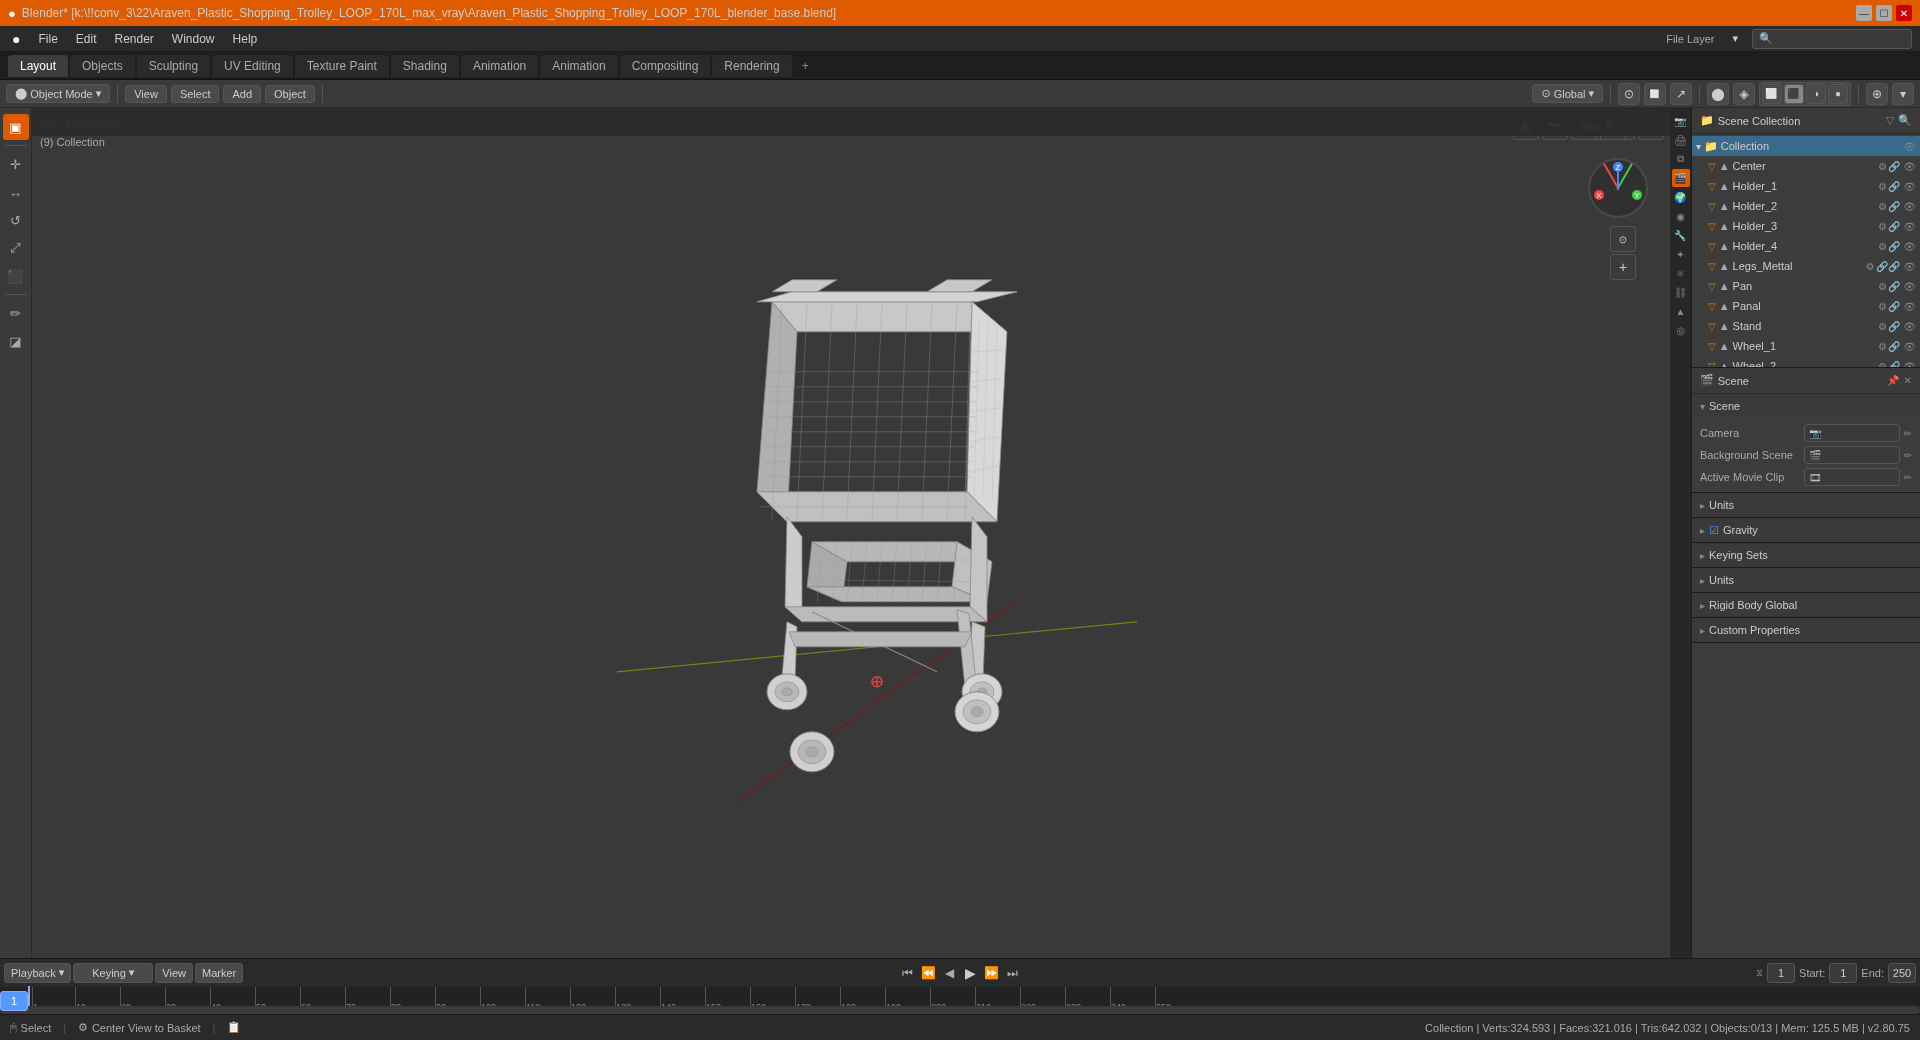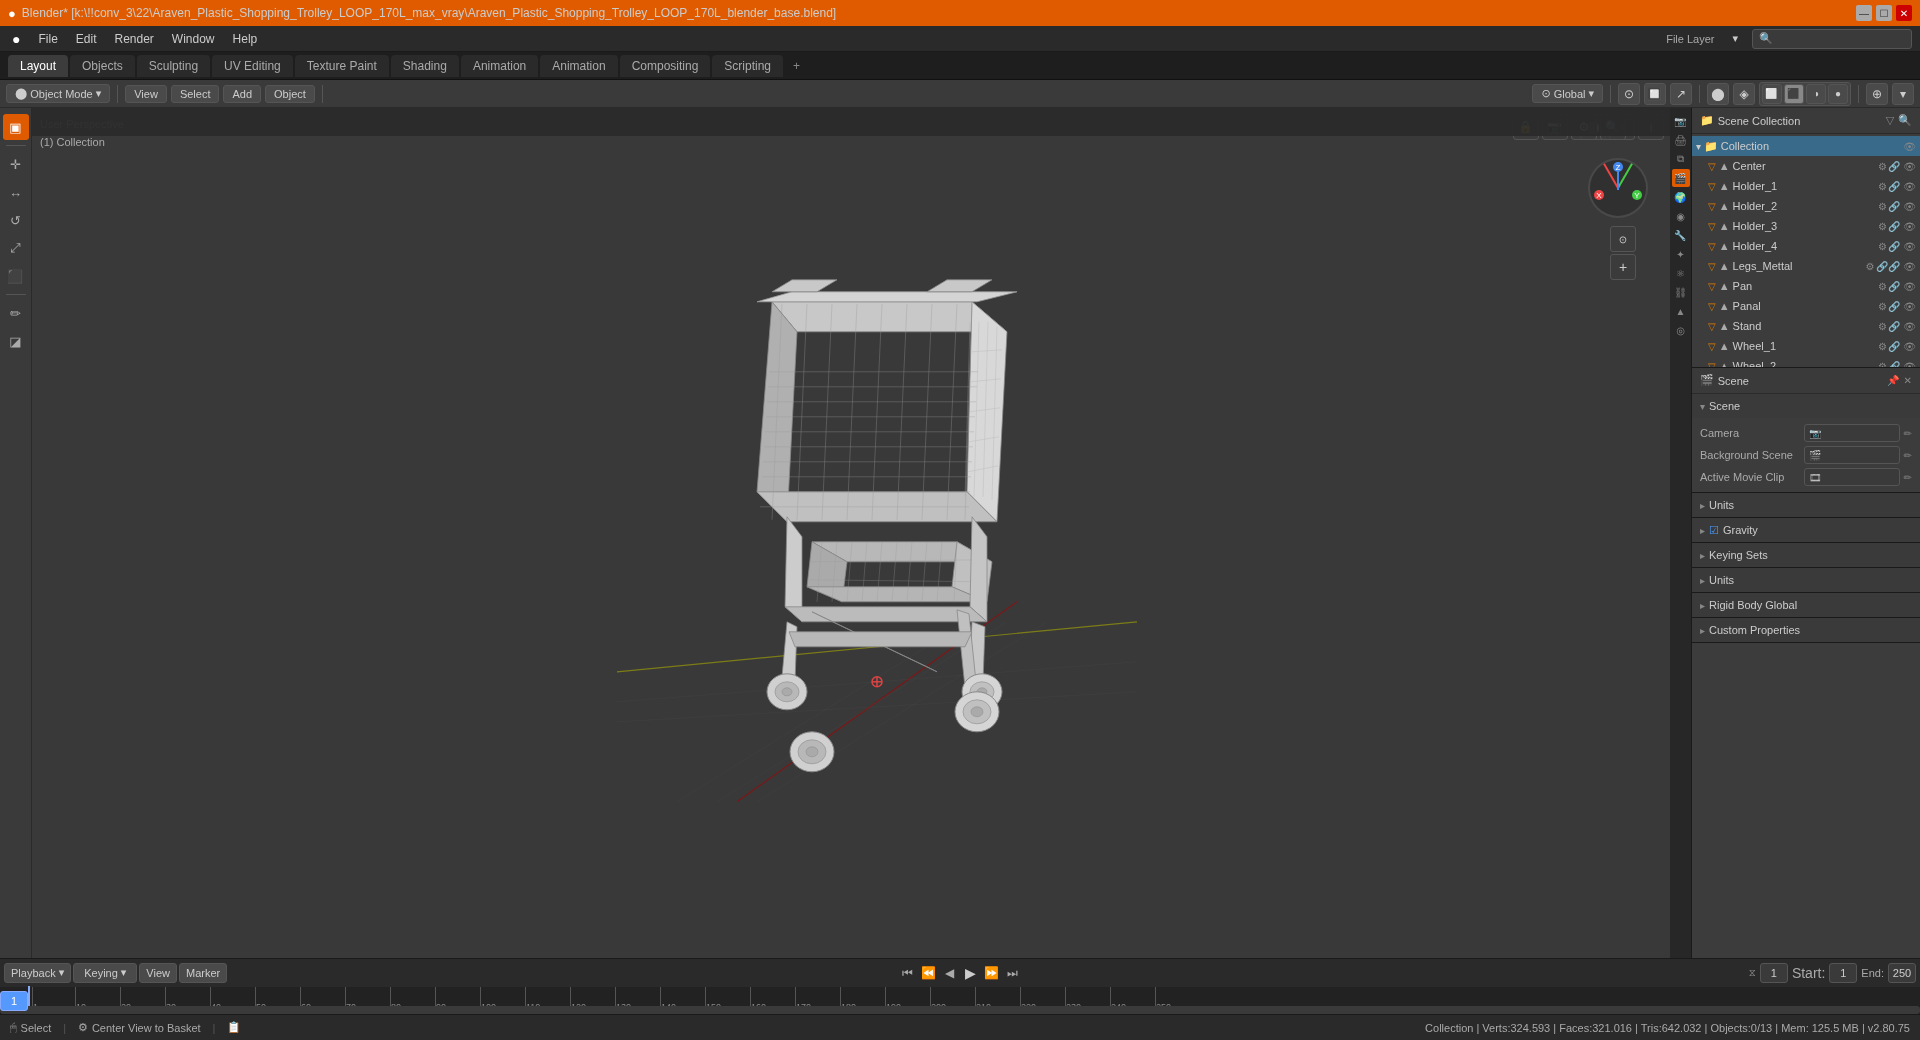--- a/index.html
+++ b/index.html
@@ -254,21 +254,21 @@
 <div id="workspace-tabs">
   <div class="ws-tab active">Layout</div>
   <div class="ws-tab">Objects</div>
   <div class="ws-tab">Sculpting</div>
   <div class="ws-tab">UV Editing</div>
   <div class="ws-tab">Texture Paint</div>
   <div class="ws-tab">Shading</div>
   <div class="ws-tab">Animation</div>
   <div class="ws-tab">Animation</div>
   <div class="ws-tab">Compositing</div>
-  <div class="ws-tab">Scripting</div>
+  <div class="ws-tab">Rendering</div>
   <div class="ws-tab-plus">+</div>
 </div>
 
 <div id="header-toolbar">
   <div class="toolbar-btn">
     <span>⬤</span>
     <span>Object Mode</span>
     <span>▾</span>
   </div>
   <div class="toolbar-sep"></div>
@@ -317,21 +317,21 @@
   </div>
 
   <div id="viewport">
 
     <div id="viewport-subheader">
       
     </div>
 
     <div id="viewport-info">
       <div style="font-size:11px;color:#aaa;">User Perspective</div>
-      <div style="font-size:11px;color:#aaa;">(1) Collection</div>
+      <div style="font-size:11px;color:#aaa;">(9) Collection</div>
     </div>
 
     <svg class="cart-svg" width="520" height="560" viewBox="0 0 520 560">
 
       <g stroke="#8a6a1a" stroke-width="0.8" opacity="0.6">
 
         <line x1="0" y1="430" x2="520" y2="380" stroke="#aaaa00" stroke-width="1.2"></line>
 
         <line x1="120" y1="560" x2="400" y2="360" stroke="#aa0000" stroke-width="1.2"></line>
       </g>
@@ -709,21 +709,21 @@
   </div>
 </div>
 
 <div id="bottom-area">
 
   <div id="tl-controls-row">
     <div class="toolbar-btn" style="font-size:11px;height:20px;padding:1px 6px;">
       <span>Playback</span>
       <span>▾</span>
     </div>
-    <div class="toolbar-btn" style="font-size:11px;height:20px;padding:1px 10px;margin-left:2px;">
+    <div class="toolbar-btn" style="font-size:11px;height:20px;padding:1px 18px;margin-left:2px;">
       <span>Keying</span>
       <span>▾</span>
     </div>
     <div class="toolbar-btn" style="font-size:11px;height:20px;padding:1px 6px;margin-left:2px;">
       <span>View</span>
     </div>
     <div class="toolbar-btn" style="font-size:11px;height:20px;padding:1px 6px;margin-left:2px;">
       <span>Marker</span>
     </div>
 
@@ -734,21 +734,21 @@
       <div class="tl-btn" title="Previous Keyframe">⏪</div>
       <div class="tl-btn" title="Play Reverse">◀</div>
       <div class="tl-btn" title="Play" style="color:#ccc;font-size:14px;">▶</div>
       <div class="tl-btn" title="Next Keyframe">⏩</div>
       <div class="tl-btn" title="Jump to End">⏭</div>
     </div>
 
     <div style="display:flex;align-items:center;gap:4px;margin-left:auto;">
       <span style="font-size:10px;color:#888;">⧖</span>
       <div class="frame-number-box">1</div>
-      <span style="font-size:14px;color:#aaa;">Start:</span>
+      <span style="font-size:11px;color:#aaa;">Start:</span>
       <div class="frame-number-box">1</div>
       <span style="font-size:11px;color:#aaa;">End:</span>
       <div class="frame-number-box">250</div>
     </div>
   </div>
 
   <div id="tl-frames-row">
 
     <div id="current-frame-indicator" style="left:28px;">
       <div style="width:2px;background:#88aaff;height:28px;"></div>

